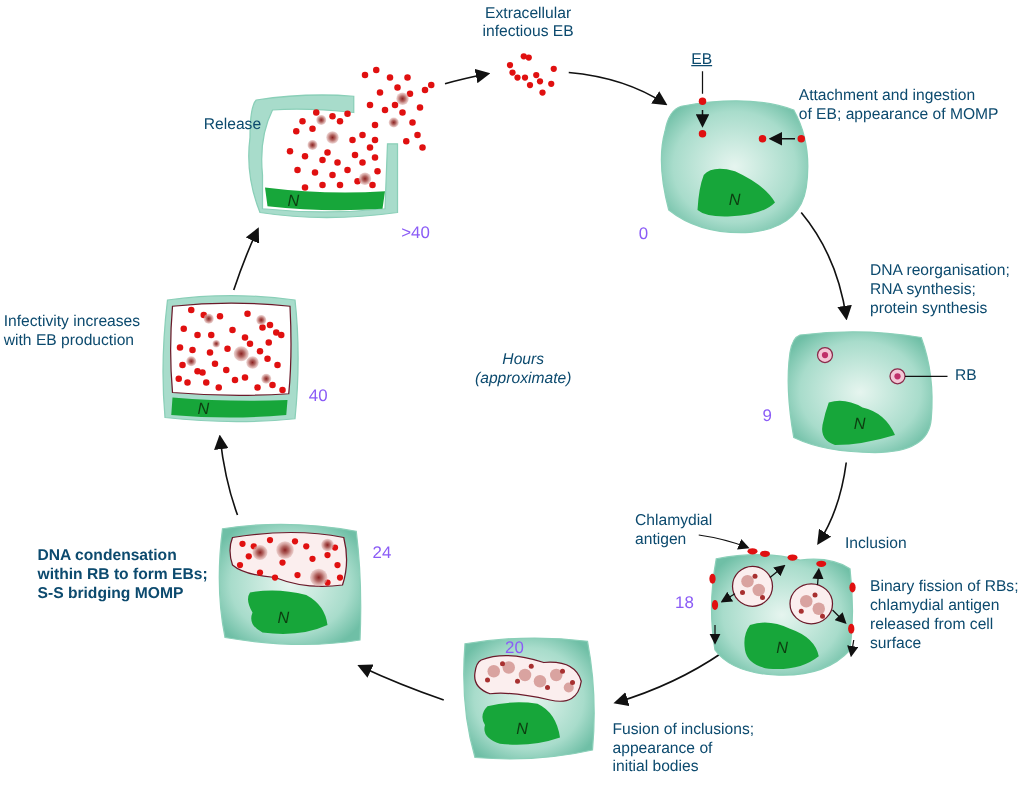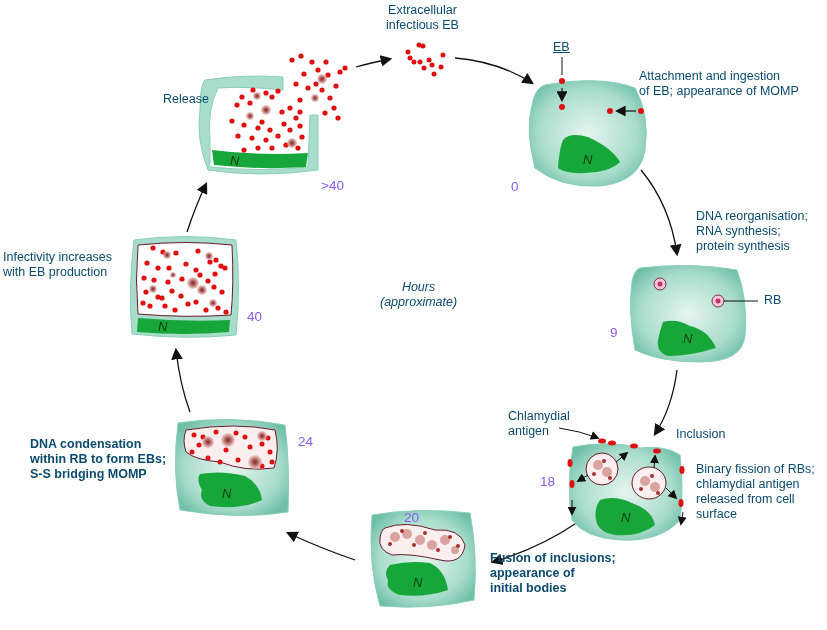--- a/index.html
+++ b/index.html
@@ -308,21 +308,21 @@
 <div class="lbl" style="left:696px; top:209px;"><span>DNA reorganisation;</span><br><span>RNA synthesis;</span><br><span>protein synthesis</span></div>
 <div class="lbl" style="left:764px; top:293px;">RB</div>
 <div class="num" style="left:610px; top:307px;">9</div>
 
 <div class="lbl" style="left:508px; top:409px;"><span>Chlamydial</span><br><span>antigen</span></div>
 <div class="lbl" style="left:676px; top:427px;">Inclusion</div>
 <div class="lbl" style="left:696px; top:462px;"><span>Binary fission of RBs;</span><br><span>chlamydial antigen</span><br><span>released from cell</span><br><span>surface</span></div>
 <div class="num" style="left:540px; top:456px;">18</div>
 
 <div class="num" style="left:404px; top:492px;">20</div>
-<div class="lbl" style="left:490px; top:551px;font-weight:bold;"><span>Fusion of inclusions;</span><br><span>appearance of</span><br><span>initial bodies</span></div>
+<div class="lbl" style="left:490px; top:576px;"><span>Fusion of inclusions;</span><br><span>appearance of</span><br><span>initial bodies</span></div>
 
 <div class="num" style="left:298px; top:416px;">24</div>
 <div class="lbl" style="left:30px; top:437px;font-weight:bold;"><span>DNA condensation</span><br><span>within RB to form EBs;</span><br><span>S-S bridging MOMP</span></div>
 
 <div class="lbl" style="left:3px; top:250px;"><span>Infectivity increases</span><br><span>with EB production</span></div>
 <div class="num" style="left:247px; top:291px;">40</div>
 
 <div class="lbl" style="left:139px; top:92px;margin-left:24px;">Release</div>
 <div class="num" style="left:321px; top:160px;">&gt;40</div>
 

